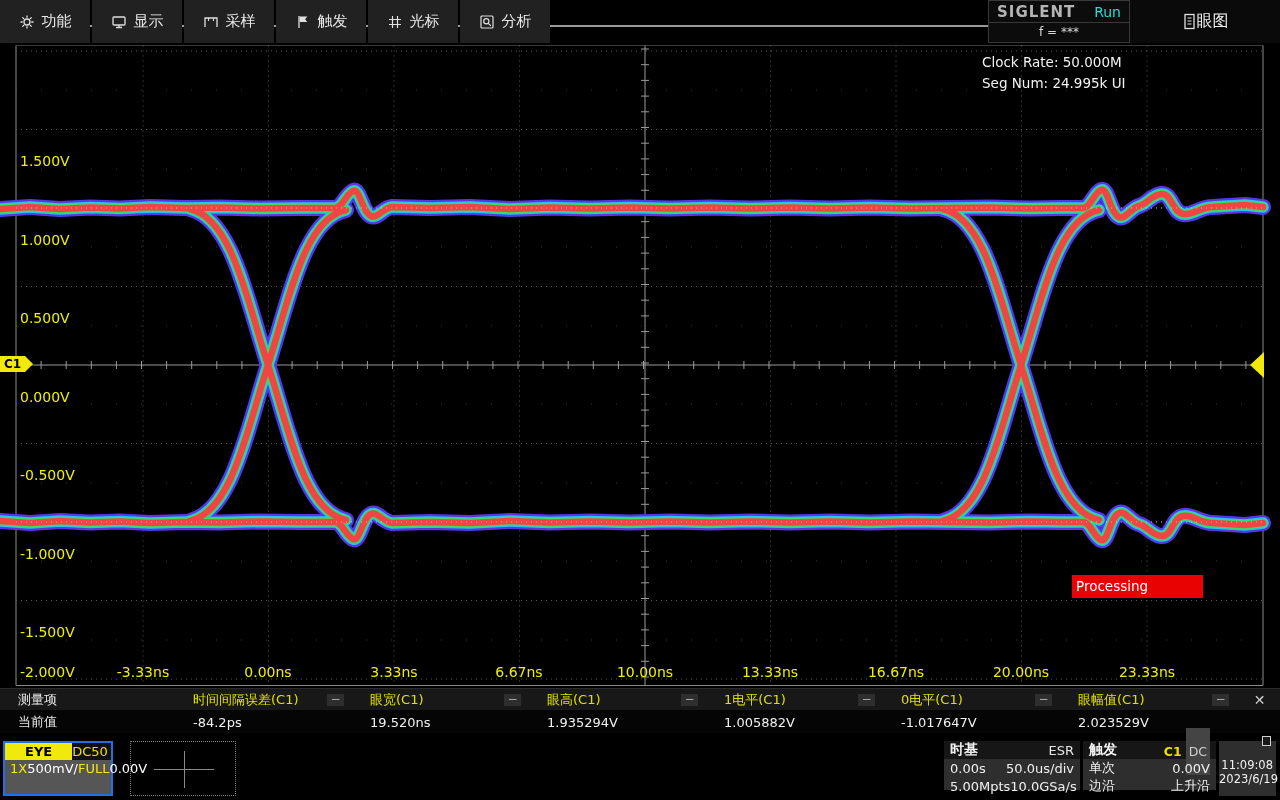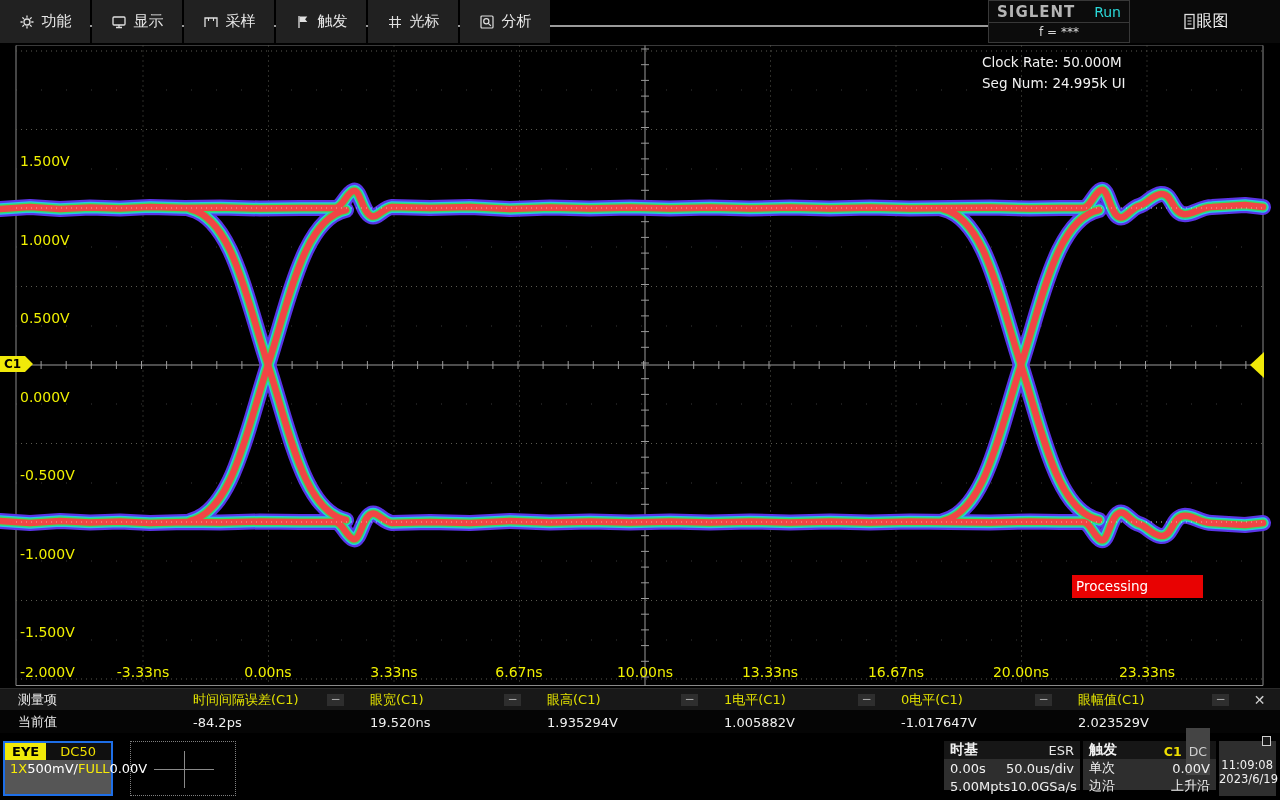--- a/index.html
+++ b/index.html
@@ -43,21 +43,21 @@
   #mhead .mcol { color:#e0e000; }
   #mvals .mcol { color:#f0f0f0; }
   .minus-btn { position:absolute; right:10px; top:50%; transform:translateY(-50%);
     width:17px; height:12px; background:#2e2e2e; color:#aaa; font-size:12px;
     line-height:10px; text-align:center; cursor:pointer; }
   .close-btn { flex:0 0 41px; text-align:center; color:#cfcfcf; font-size:14px; cursor:pointer; }
   
   #bottombar { position:absolute; left:0; top:733px; width:1280px; height:67px; background:#000; }
   #chanbox { position:absolute; left:3px; top:8px; width:110px; height:55px; border:2px solid #1e6fe8; background:#101010; cursor:pointer; }
   .cb-row1 { display:flex; height:17px; align-items:center; justify-content:space-between; background:#101010; }
-  .eye-badge { background:#f0e909; color:#000; font-weight:bold; font-size:13px; padding:0 7px; height:17px; line-height:17px; }
+  .eye-badge { background:#f0e909; color:#000; font-weight:bold; font-size:13px; padding:0 20px; height:17px; line-height:17px; }
   .dc50 { color:#f0e000; font-size:13px; padding-right:15px; }
   .cb-grid { background:#565656; height:34px; display:flex; flex-direction:row; justify-content:space-around; padding:1px 5px; }
   .cb-line { display:flex; justify-content:space-between; font-size:13px; }
   .cb-line .yl { color:#f5e909; } .cb-line .wh { color:#fff; }
   #crossbox { position:absolute; left:130px; top:8px; width:106px; height:55px; border:1px dotted #808080; cursor:pointer; }
   #crossbox .h { position:absolute; left:23px; top:27px; width:60px; height:1px; background:#8a8a8a; }
   #crossbox .v { position:absolute; left:53px; top:9px; width:1px; height:37px; background:#8a8a8a; }
   .info-panel { position:absolute; top:8px; height:49px; background:#2e2e2e; cursor:pointer; }
   .ip-head { height:18px; background:#161616; display:flex; justify-content:space-between; align-items:center; padding:0 6px; }
   .ip-title { color:#f2f2f2; font-weight:bold; font-size:14px; }

